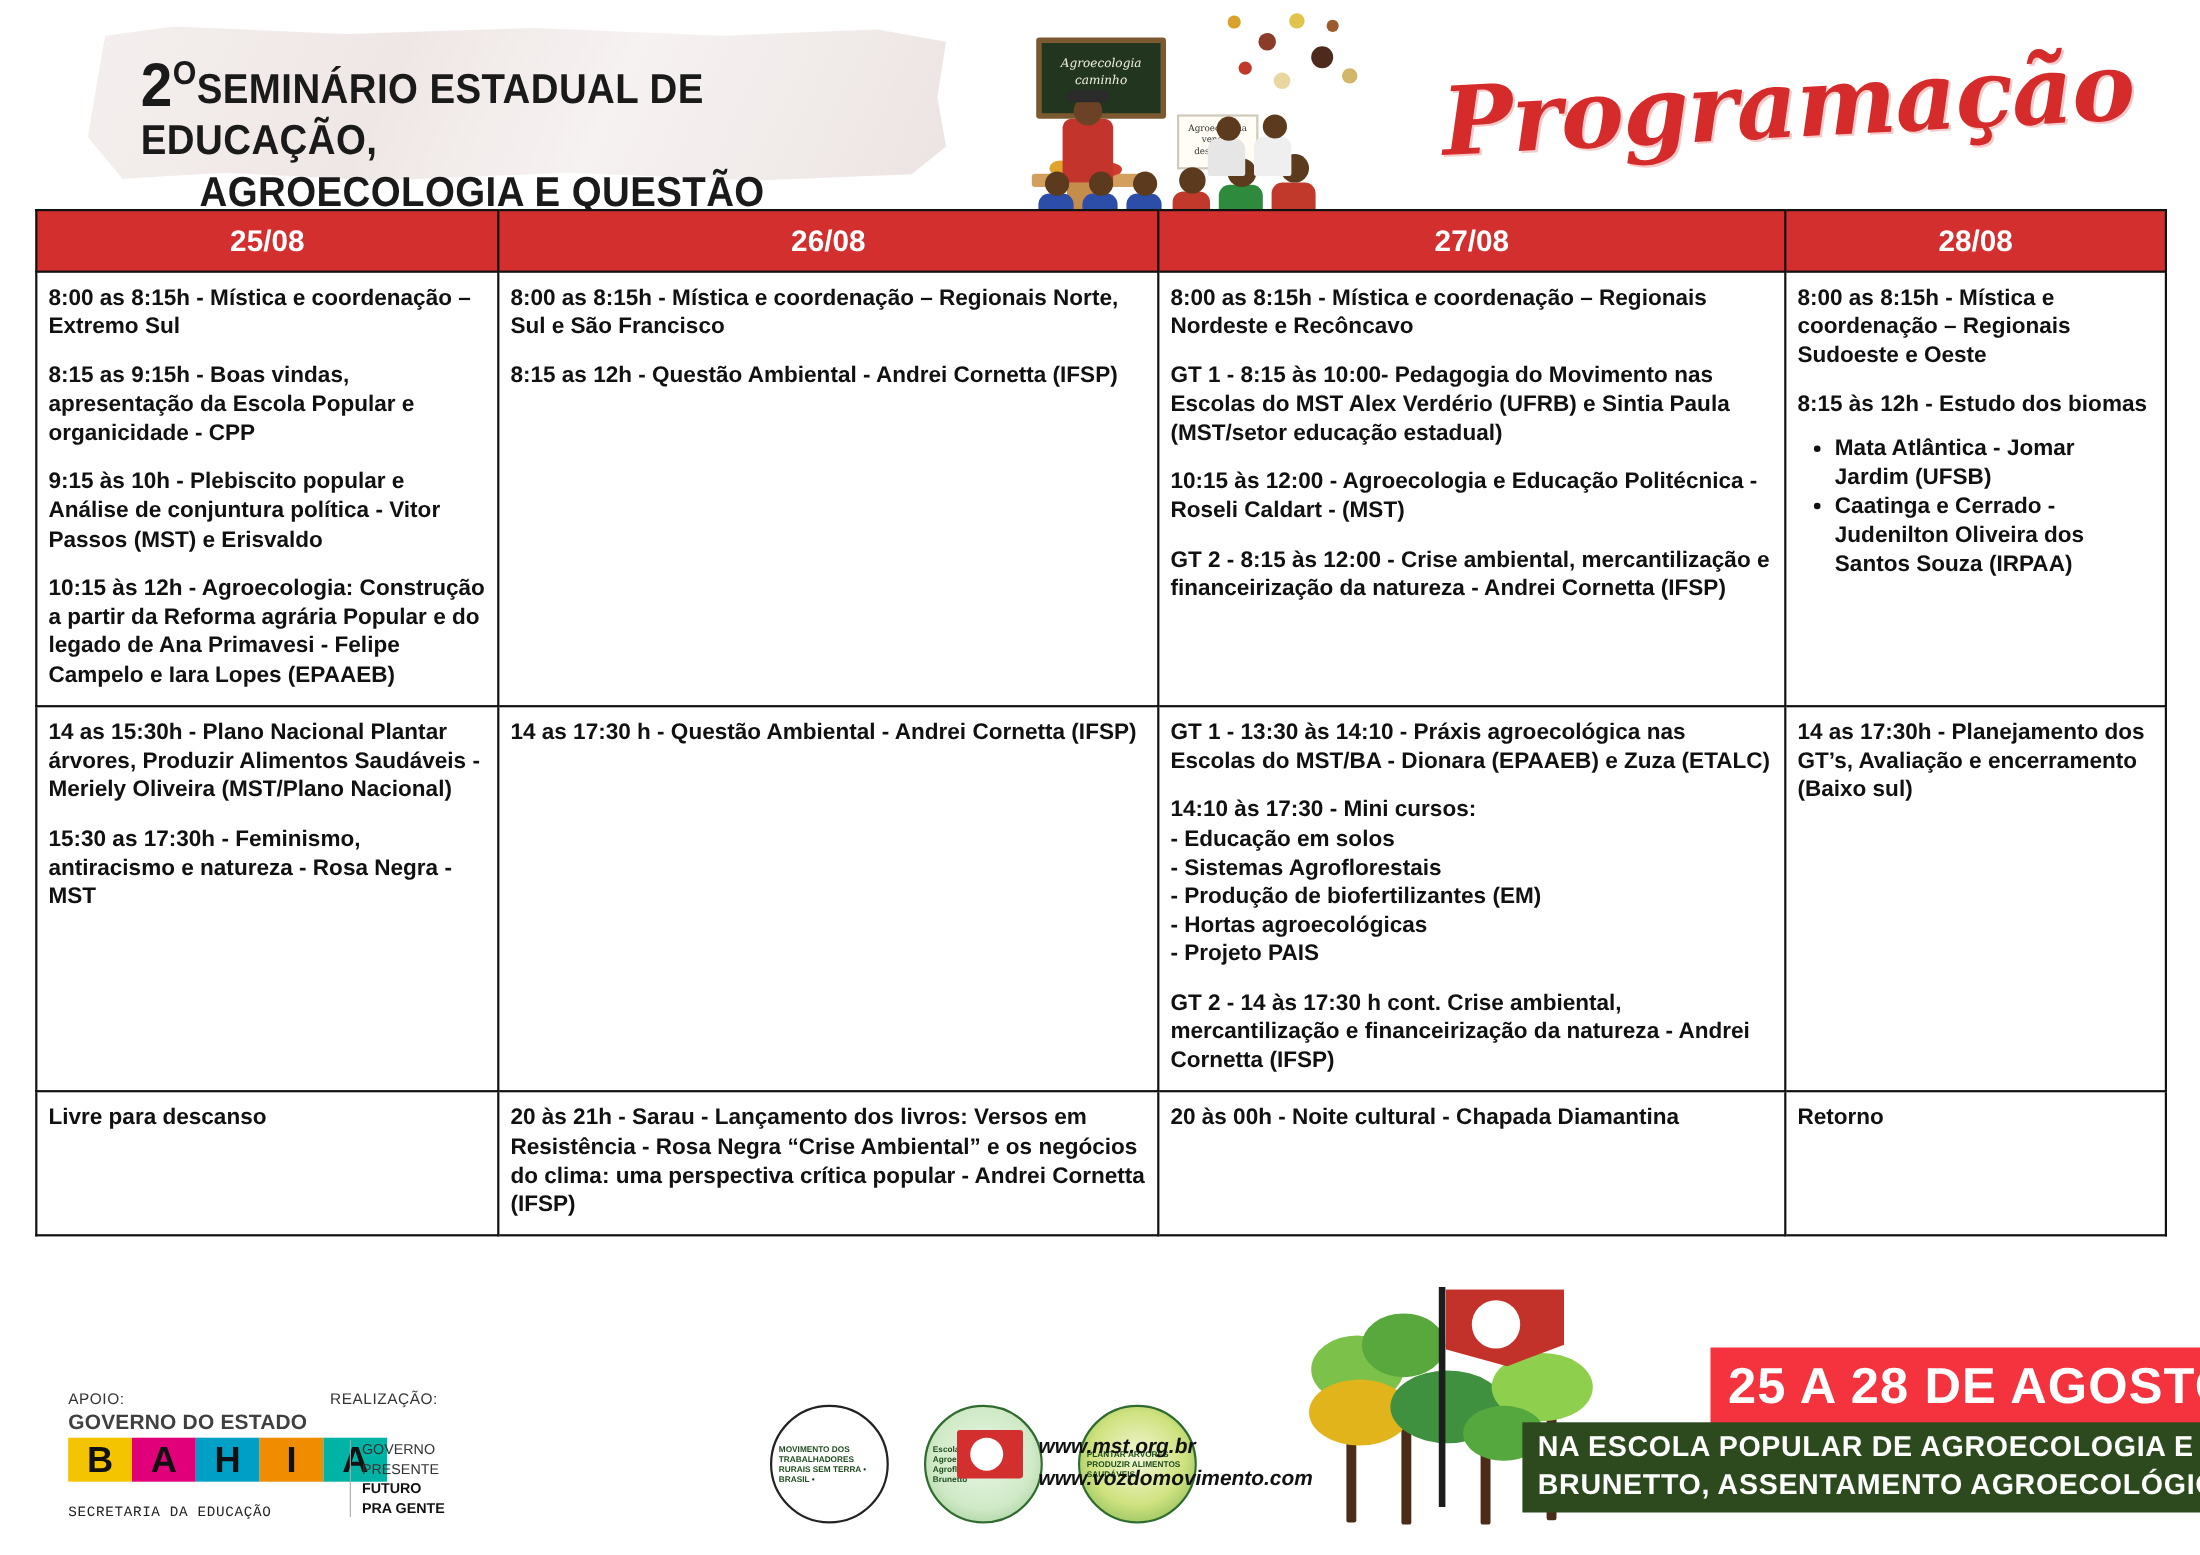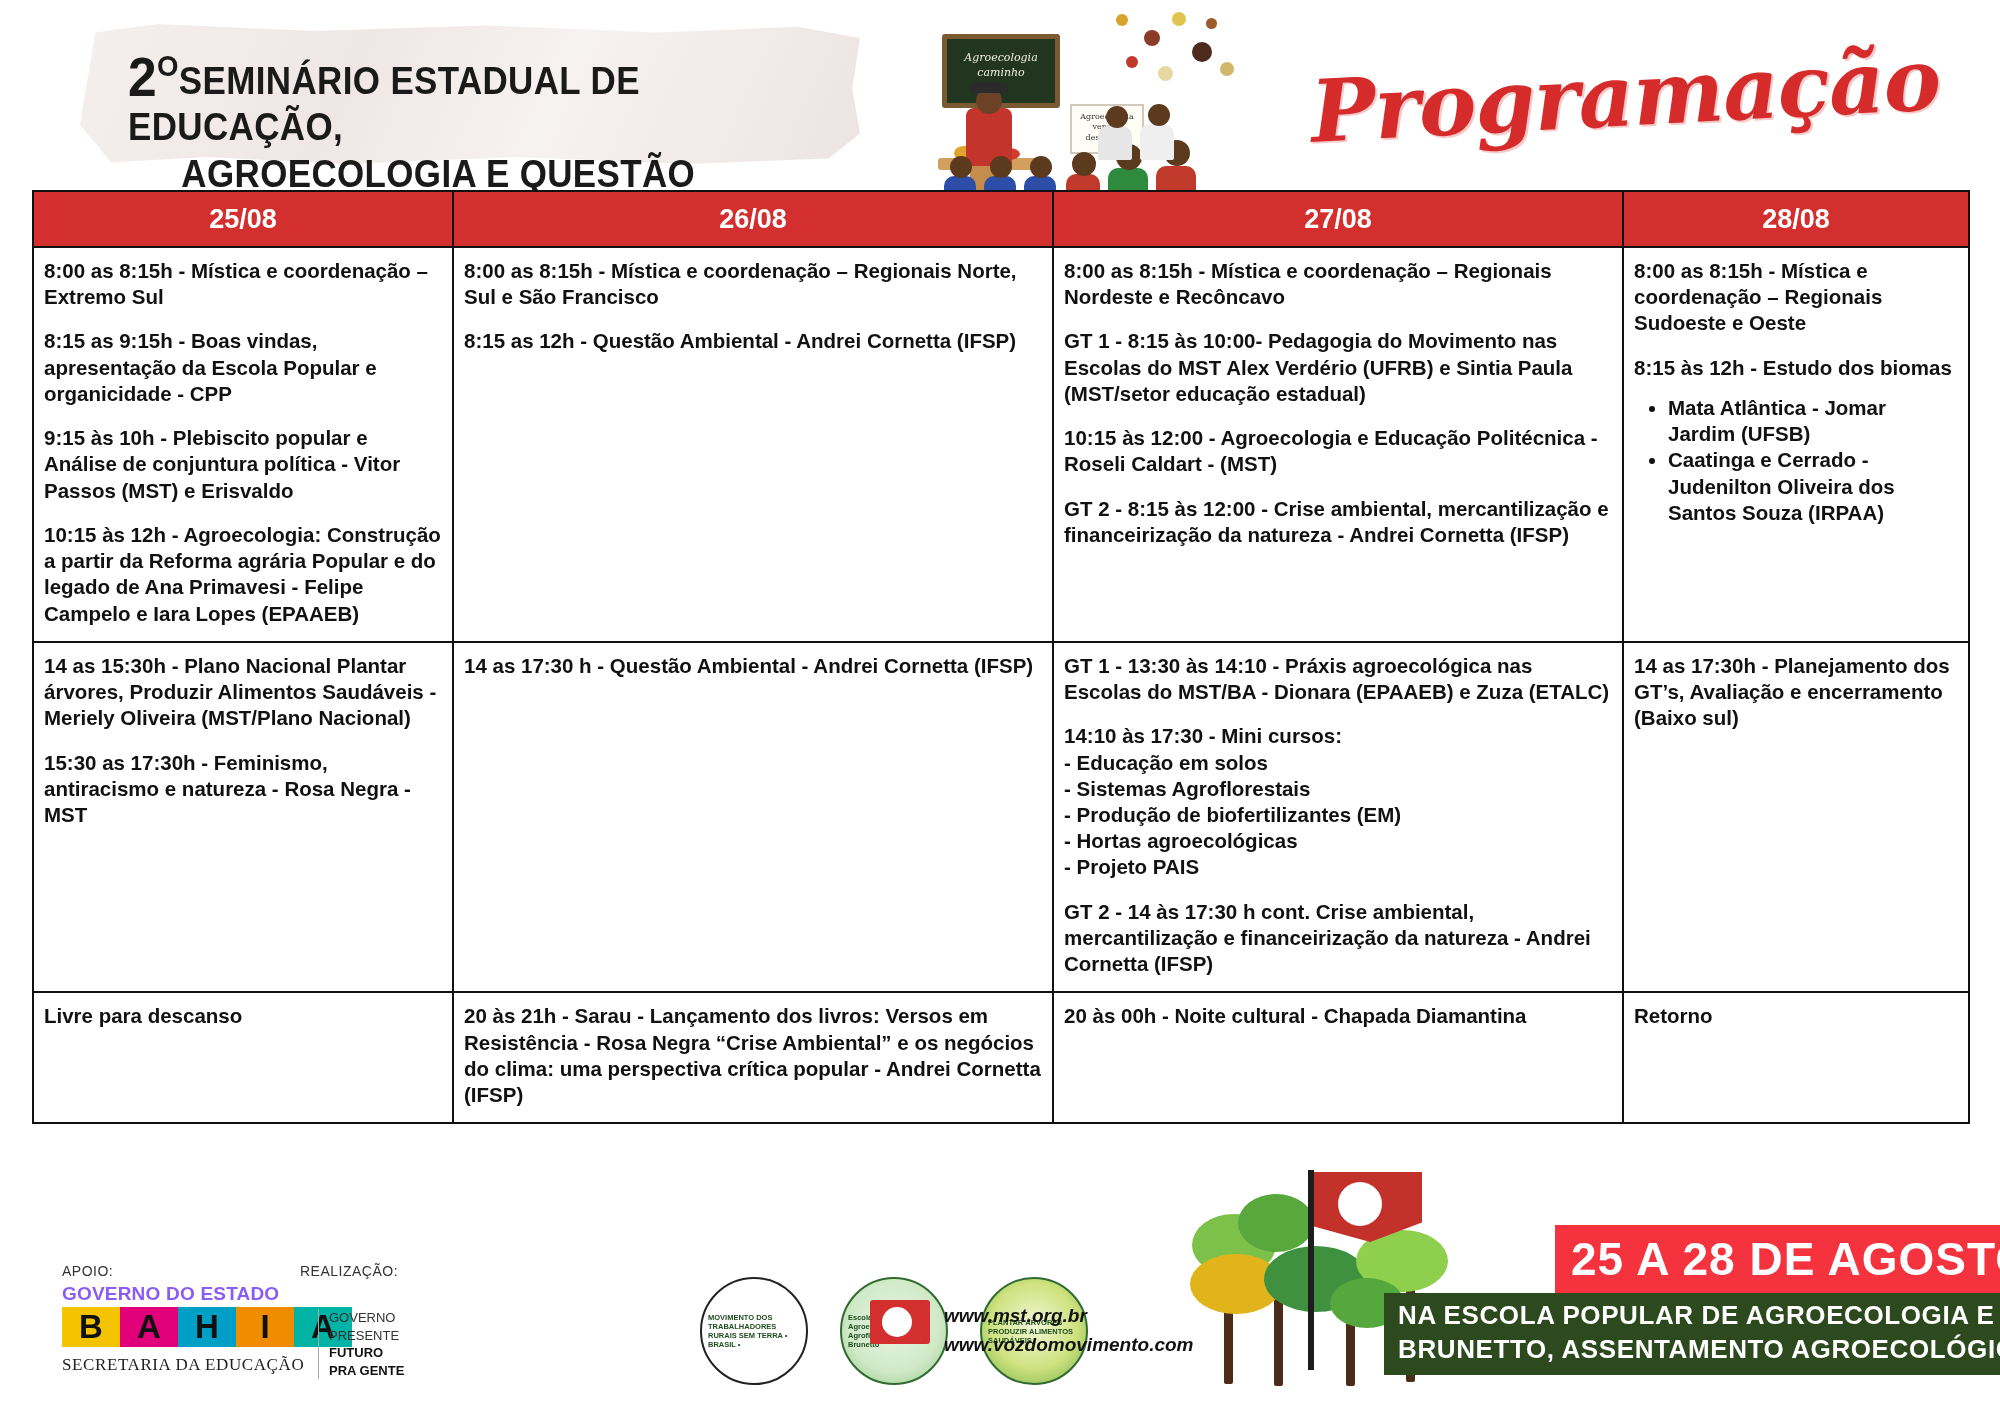--- a/index.html
+++ b/index.html
@@ -147,39 +147,39 @@
   }
   .lbl-small {
     font-family: "Liberation Sans Narrow","Liberation Sans",sans-serif;
     font-size: 14px; color: #333; letter-spacing: .5px;
   }
   .bahia-logo {
     position: absolute; left: 62px; top: 28px;
     width: 300px;
   }
   .bahia-title {
-    font-size: 19px; font-weight: 700; color: #8b5cf6; letter-spacing: .2px;
+    font-size: 19px; font-weight: 700; color: #404040; letter-spacing: .2px;
     font-family: "Liberation Sans Narrow","Liberation Sans",sans-serif;
   }
   .bahia-word {
     display: flex; height: 40px; margin-top: 2px; width: 290px;
   }
   .bahia-word span {
     flex: 1; display: flex; align-items: center; justify-content: center;
     color: #111; font-weight: 700; font-size: 33px;
     font-family: "Liberation Sans Narrow","Liberation Sans",sans-serif;
   }
   .bw-b { background: #f5c400; }
   .bw-a { background: #e2007a; }
   .bw-h { background: #00a0c6; }
   .bw-i { background: #f08c00; }
   .bw-a2{ background: #00b3a4; }
   .bahia-sub {
-    font-size: 17px; color: #222; margin-top: 8px; letter-spacing: .6px;
-    font-family: Liberation Serif, serif;
+    font-size: 13px; color: #222; margin-top: 20px; letter-spacing: .6px;
+    font-family: Liberation Mono, monospace;
   }
   .gov-slogan {
     position: absolute; left: 318px; top: 54px;
     font-size: 13px; line-height: 1.35; color: #333;
     border-left: 1px solid #aaa; padding-left: 10px;
     font-family: "Liberation Sans Narrow","Liberation Sans",sans-serif;
   }
   .gov-slogan b { color: #111; }
 
   .round-logo {

